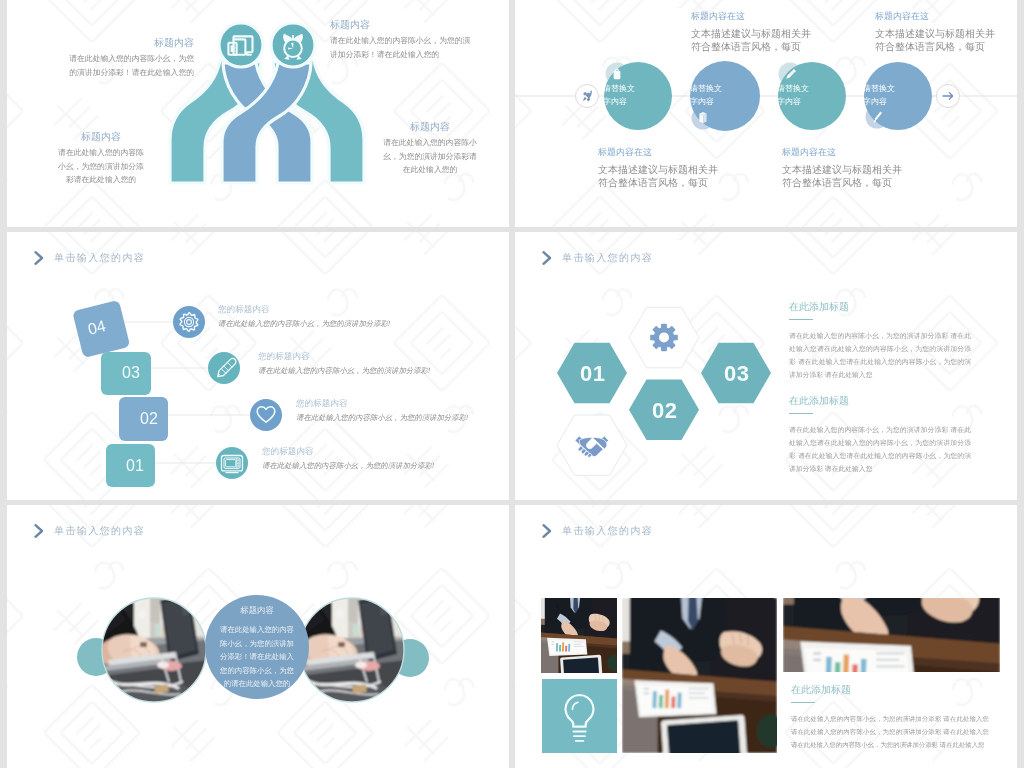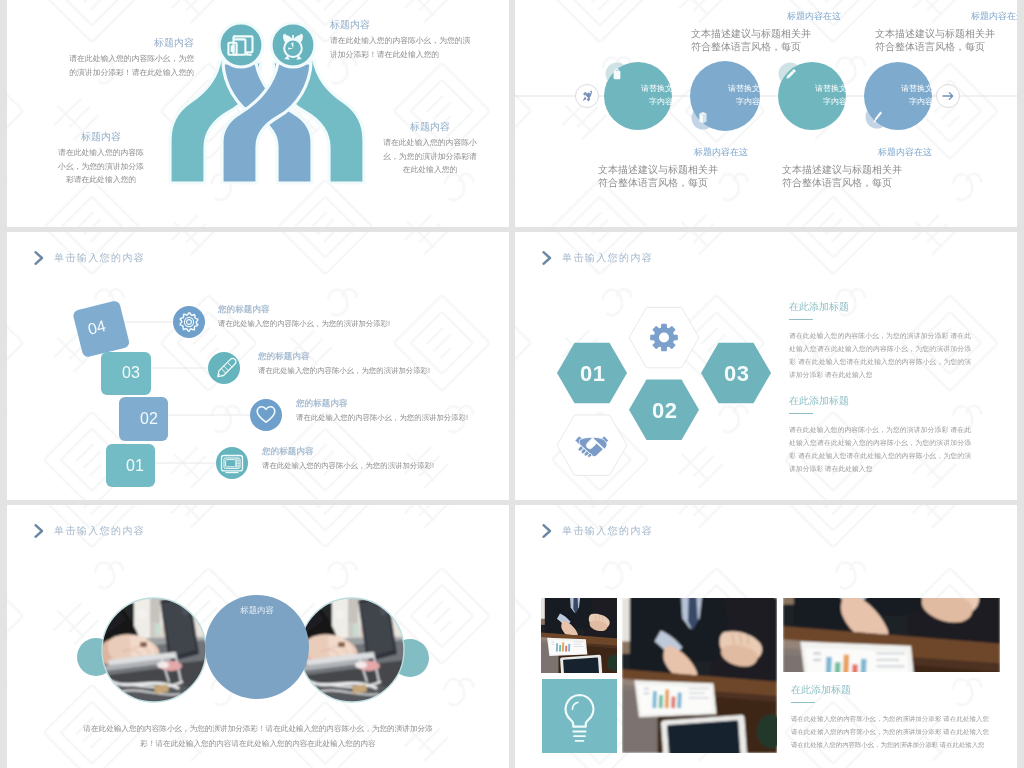--- a/index.html
+++ b/index.html
@@ -23,44 +23,44 @@
   .fig-blue{fill:#7DAACD;stroke:#F2FBFC;stroke-width:3.2;stroke-linejoin:round;}
   .head{fill:#68B4BE;stroke:#F2FBFC;stroke-width:3.2;}
   .s1-txt{position:absolute;z-index:3;}
   .s1-h{color:#93AEC9;font-size:10px;line-height:13px;margin-bottom:3px;}
   .s1-b{color:#8E8E8E;font-size:7.8px;line-height:13.5px;}
   .s1-t1{left:55px;top:36px;width:132px;text-align:right;}
   .s1-t2{left:323px;top:18px;width:142px;text-align:left;}
   .s1-t3{left:48px;top:130px;width:92px;text-align:center;}
   .s1-t4{left:376px;top:120px;width:94px;text-align:center;}
   .s2-art{position:absolute;left:0;top:0;width:502px;height:227px;z-index:2;}
-  .s2-lab{position:absolute;z-index:3;color:#fff;font-size:8px;line-height:12.5px;text-align:right;width:70px;white-space:pre-line;}
+  .s2-lab{position:absolute;z-index:3;color:#fff;font-size:8px;line-height:12.5px;text-align:left;width:70px;white-space:pre-line;}
   .s2-l1{left:88px;top:83px;}
   .s2-l2{left:175px;top:83px;}
   .s2-l3{left:262px;top:83px;}
   .s2-l4{left:348px;top:83px;}
   .s2-cap{position:absolute;width:150px;z-index:3;}
-  .s2-h{color:#7FA7CE;font-size:9px;line-height:13px;margin-bottom:4px;text-align:right;}
+  .s2-h{color:#7FA7CE;font-size:9px;line-height:13px;margin-bottom:4px;}
   .s2-b{color:#8E8E8E;font-size:10px;line-height:13px;white-space:pre-line;}
   .s2-c1{left:176px;top:10px;}
   .s2-c2{left:83px;top:146px;}
   .s2-c3{left:267px;top:146px;}
   .s2-c4{left:360px;top:10px;}
   .head-row{position:absolute;z-index:3;left:24px;top:18px;display:flex;align-items:center;}
   .chev{width:16px;height:16px;margin-right:7px;}
   .head-tx{color:#A3B7CA;font-size:10px;letter-spacing:1.4px;}
   .s3-art{position:absolute;left:0;top:0;width:502px;height:268px;z-index:2;}
   .s3-num{position:absolute;z-index:3;color:#F2FBFC;font-size:16px;}
   .s3-n4{left:81px;top:87px;transform:rotate(-14deg);}
   .s3-n3{left:115px;top:132px;}
   .s3-n2{left:133px;top:178px;}
   .s3-n1{left:119px;top:225px;}
   .s3-tx{position:absolute;z-index:3;}
-  .s3-h{color:#A9BED2;font-size:8.6px;line-height:12px;margin-bottom:3px;font-weight:bold;}
-  .s3-b{color:#8E8E8E;font-size:7.4px;line-height:11px;white-space:nowrap;}
+  .s3-h{color:#A9BED2;font-size:8.6px;line-height:12px;margin-bottom:3px;}
+  .s3-b{color:#8E8E8E;font-size:7.4px;line-height:11px;white-space:nowrap;font-style:italic;}
   .s3-x4{left:211px;top:71px;}
   .s3-x3{left:251px;top:118px;}
   .s3-x2{left:289px;top:165px;}
   .s3-x1{left:255px;top:213px;}
   .s4-art{position:absolute;left:0;top:0;width:502px;height:268px;z-index:2;}
   .s4-num{position:absolute;z-index:3;color:#F4FBFB;font-size:22px;font-weight:bold;letter-spacing:0.5px;}
   .s4-n1{left:65px;top:129px;}
   .s4-n2{left:137px;top:166px;}
   .s4-n3{left:209px;top:129px;}
   .s4-tx{position:absolute;width:182px;z-index:3;}
@@ -490,22 +490,22 @@
       </g>
       <circle cx="147" cy="145" r="52" fill="none" stroke="#BDDCDE" stroke-width="1.4"></circle>
       <g clip-path="url(#cl5b)">
         <use href="#laptop-scene" x="293" y="93"></use>
       </g>
       <circle cx="345" cy="145" r="52" fill="none" stroke="#BDDCDE" stroke-width="1.4"></circle>
       <circle cx="250" cy="142" r="52" fill="#7CA3C4"></circle>
     </svg>
     <div class="s5-txt">
       <div class="s5-h">标题内容</div>
-    </div>
-    <div class="s5-foot">请在此处输入您的内容陈小幺，为您的演讲加分添彩！请在此处输入您的内容陈小幺，为您的演讲加分添彩！请在此处输入您的内容请在此处输入您的内容在此处输入您的内容</div>
+      <div class="s5-b">请在此处输入您的内容陈小幺，为您的演讲加分添彩！请在此处输入您的内容陈小幺，为您的请在此处输入您的</div>
+    </div>
   </div>
   <div class="slide">
     <svg class="wm-ov" viewBox="0 0 502 268" preserveAspectRatio="none">
         <rect width="502" height="268" fill="url(#wm-pat)"></rect>
       </svg>
     <div class="head-row">
       <svg class="chev" viewBox="0 0 16 16">
           <path d="M4.5 2.2 L11 8 L4.5 13.8" fill="none" stroke="#6B87A3" stroke-width="2.4" stroke-linecap="round" stroke-linejoin="round"></path>
         </svg>
       <span class="head-tx">单击输入您的内容</span>

